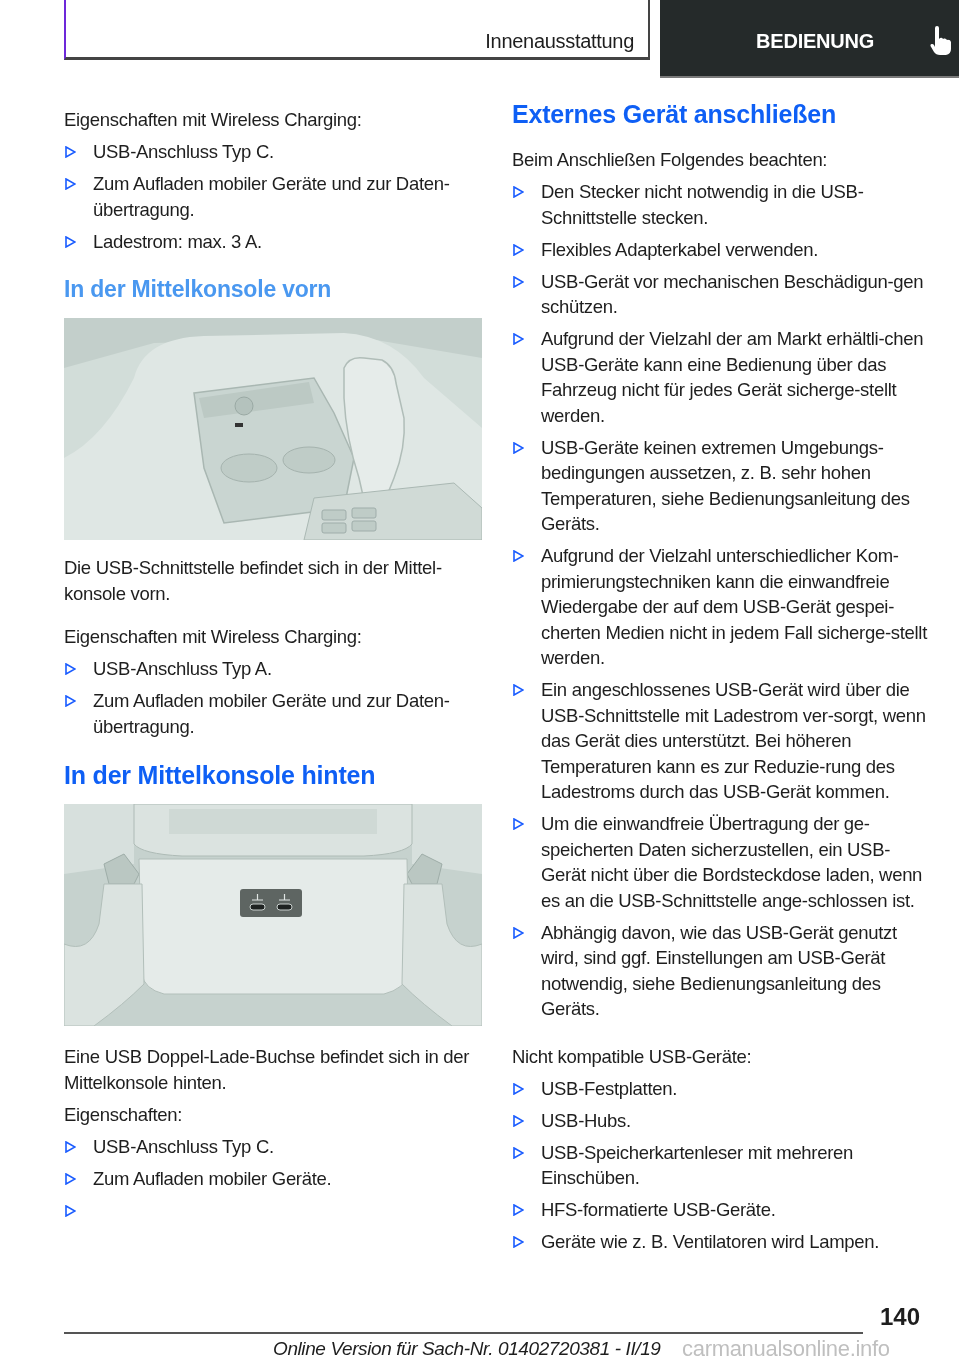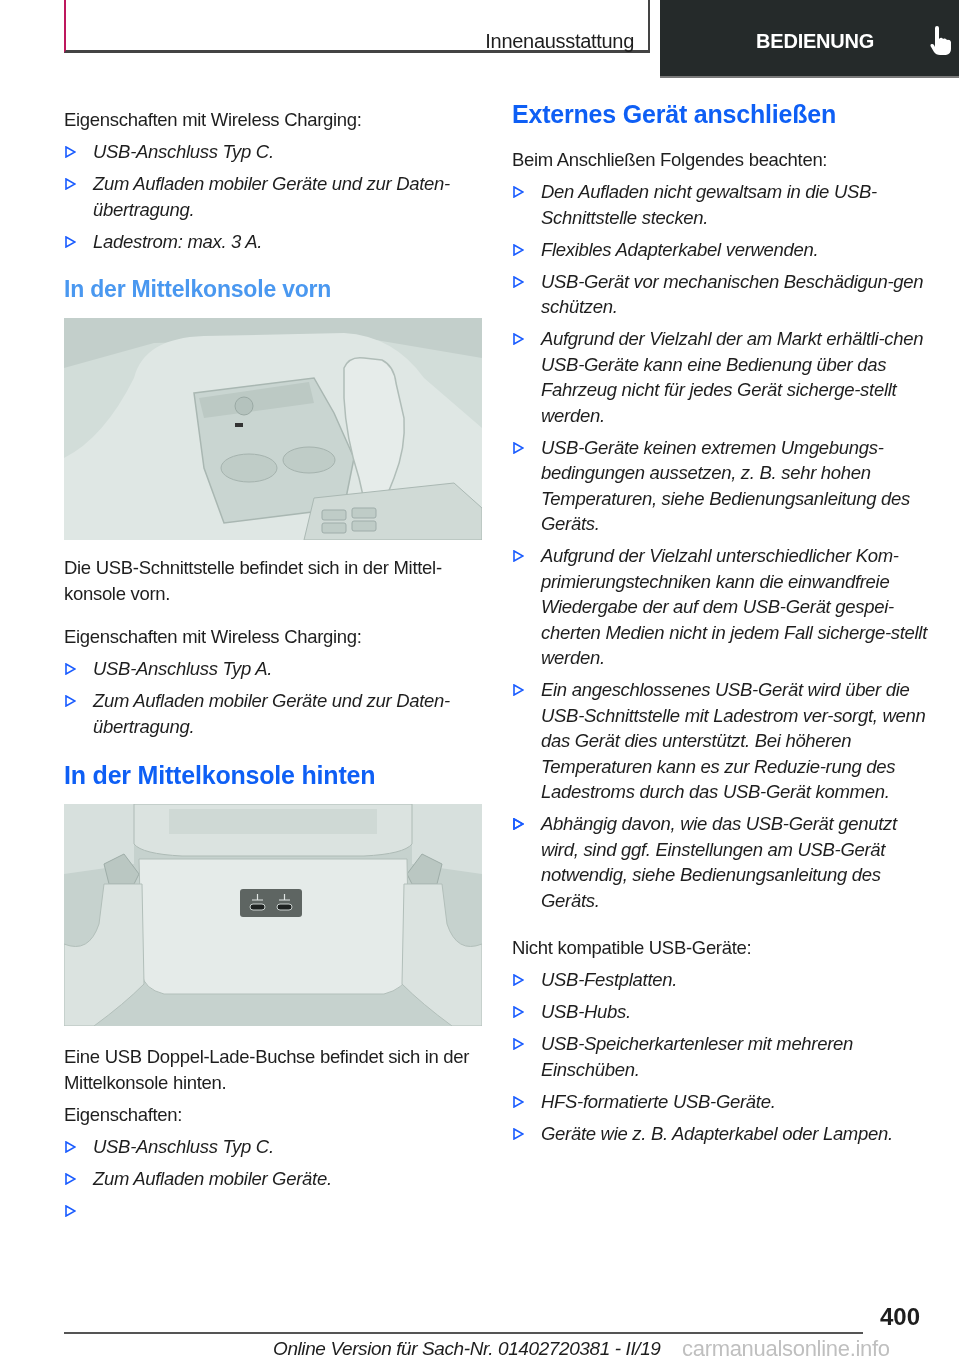--- a/index.html
+++ b/index.html
@@ -1,22 +1,22 @@
 <!DOCTYPE html>
 <html><head>
   <meta charset="utf-8">
   <style>
     * { box-sizing: border-box; margin: 0; padding: 0; }
     html, body { width: 960px; height: 1362px; background: #ffffff; overflow: hidden; }
     body { position: relative; font-family: "Liberation Sans", sans-serif; color: #1a1a1a; }
 
     
     .hdr-tab {
-      position: absolute; left: 64px; top: 0; width: 586px; height: 53px;
-      border-left: 2px solid #be185d; border-right: 2px solid #444; border-bottom: 3px solid #444;
+      position: absolute; left: 64px; top: 0; width: 586px; height: 60px;
+      border-left: 2px solid #6d28d9; border-right: 2px solid #444; border-bottom: 3px solid #444;
       background: #fff;
     }
     .hdr-tab-label {
       position: absolute; right: 14px; top: 30px; font-size: 20px; color: #1e1e1e;
       letter-spacing: -0.3px;
     }
     .hdr-section {
       position: absolute; left: 660px; top: 0; width: 299px; height: 78px;
       background: #252a2a; border-bottom: 2px solid #7a7a7a;
     }
@@ -29,21 +29,21 @@
     
     .col { position: absolute; top: 100px; }
     .col-left { left: 64px; width: 418px; }
     .col-right { left: 512px; width: 420px; }
 
     p.txt { font-size: 18.5px; line-height: 25.5px; letter-spacing: -0.3px; color: #1e1e1e; }
     .h2-light { font-size: 23px; font-weight: bold; color: #4a98f0; letter-spacing: -0.2px; }
     .h2-strong { font-size: 25px; font-weight: bold; color: #0e5ff5; letter-spacing: -0.2px; }
 
     ul.blist { list-style: none; }
-    ul.blist li { position: relative; padding-left: 29px; font-size: 18.5px; line-height: 25.5px; letter-spacing: -0.3px; color: #1e1e1e; margin-top: 6.5px; font-style: italic; }
+    ul.blist li { position: relative; padding-left: 29px; font-size: 18.5px; line-height: 25.5px; letter-spacing: -0.3px; color: #1e1e1e; margin-top: 6.5px; }
     ul.blist li .bullet {
       position: absolute; left: 1px; top: 7px; width: 11px; height: 12px;
     }
 
     .figure { position: relative; width: 418px; height: 222px; background: #cfdad6; overflow: hidden; }
 
     
     .page-num { position: absolute; left: 880px; top: 1303px; font-size: 24px; font-weight: bold; color: #1e1e1e; }
     .footer-rule { position: absolute; left: 64px; top: 1332px; width: 799px; height: 2px; background: #555; }
     .footer-text { position: absolute; left: 273px; top: 1338px; font-size: 19px; color: #1e1e1e; letter-spacing: -0.4px; font-style: italic; }
@@ -169,62 +169,62 @@
     </li>
   </ul>
 </div>
 
 <div class="col col-right">
   <h2 class="h2-strong">Externes Gerät anschließen</h2>
   <p class="txt" style="margin-top:18px;">Beim Anschließen Folgendes beachten:</p>
   <ul class="blist">
     <li><svg class="bullet" viewBox="0 0 11 12">
           <path d="M1 1 L10 6 L1 11 Z" fill="none" stroke="#1a5cff" stroke-width="1.6"></path>
-        </svg><span>Den Aufladen nicht gewaltsam in die USB-Schnittstelle stecken.</span></li>
+        </svg><span>Den Stecker nicht notwendig in die USB-Schnittstelle stecken.</span></li>
     <li><svg class="bullet" viewBox="0 0 11 12">
           <path d="M1 1 L10 6 L1 11 Z" fill="none" stroke="#1a5cff" stroke-width="1.6"></path>
         </svg><span>Flexibles Adapterkabel verwenden.</span></li>
     <li><svg class="bullet" viewBox="0 0 11 12">
           <path d="M1 1 L10 6 L1 11 Z" fill="none" stroke="#1a5cff" stroke-width="1.6"></path>
         </svg><span>USB-Gerät vor mechanischen Beschädigun-gen schützen.</span></li>
     <li><svg class="bullet" viewBox="0 0 11 12">
           <path d="M1 1 L10 6 L1 11 Z" fill="none" stroke="#1a5cff" stroke-width="1.6"></path>
         </svg><span>Aufgrund der Vielzahl der am Markt erhältli-chen USB-Geräte kann eine Bedienung über das Fahrzeug nicht für jedes Gerät sicherge-stellt werden.</span></li>
     <li><svg class="bullet" viewBox="0 0 11 12">
           <path d="M1 1 L10 6 L1 11 Z" fill="none" stroke="#1a5cff" stroke-width="1.6"></path>
         </svg><span>USB-Geräte keinen extremen Umgebungs-bedingungen aussetzen, z. B. sehr hohen Temperaturen, siehe Bedienungsanleitung des Geräts.</span></li>
     <li><svg class="bullet" viewBox="0 0 11 12">
           <path d="M1 1 L10 6 L1 11 Z" fill="none" stroke="#1a5cff" stroke-width="1.6"></path>
         </svg><span>Aufgrund der Vielzahl unterschiedlicher Kom-primierungstechniken kann die einwandfreie Wiedergabe der auf dem USB-Gerät gespei-cherten Medien nicht in jedem Fall sicherge-stellt werden.</span></li>
     <li><svg class="bullet" viewBox="0 0 11 12">
           <path d="M1 1 L10 6 L1 11 Z" fill="none" stroke="#1a5cff" stroke-width="1.6"></path>
         </svg><span>Ein angeschlossenes USB-Gerät wird über die USB-Schnittstelle mit Ladestrom ver-sorgt, wenn das Gerät dies unterstützt. Bei höheren Temperaturen kann es zur Reduzie-rung des Ladestroms durch das USB-Gerät kommen.</span></li>
     <li><svg class="bullet" viewBox="0 0 11 12">
           <path d="M1 1 L10 6 L1 11 Z" fill="none" stroke="#1a5cff" stroke-width="1.6"></path>
-        </svg></li>
+        </svg><span>Um die einwandfreie Übertragung der ge-speicherten Daten sicherzustellen, ein USB-Gerät nicht über die Bordsteckdose laden, wenn es an die USB-Schnittstelle ange-schlossen ist.</span></li>
     <li><svg class="bullet" viewBox="0 0 11 12">
           <path d="M1 1 L10 6 L1 11 Z" fill="none" stroke="#1a5cff" stroke-width="1.6"></path>
         </svg><span>Abhängig davon, wie das USB-Gerät genutzt wird, sind ggf. Einstellungen am USB-Gerät notwendig, siehe Bedienungsanleitung des Geräts.</span></li>
   </ul>
   <p class="txt" style="margin-top:22px;">Nicht kompatible USB-Geräte:</p>
   <ul class="blist">
     <li><svg class="bullet" viewBox="0 0 11 12">
           <path d="M1 1 L10 6 L1 11 Z" fill="none" stroke="#1a5cff" stroke-width="1.6"></path>
         </svg><span>USB-Festplatten.</span></li>
     <li><svg class="bullet" viewBox="0 0 11 12">
           <path d="M1 1 L10 6 L1 11 Z" fill="none" stroke="#1a5cff" stroke-width="1.6"></path>
         </svg><span>USB-Hubs.</span></li>
     <li><svg class="bullet" viewBox="0 0 11 12">
           <path d="M1 1 L10 6 L1 11 Z" fill="none" stroke="#1a5cff" stroke-width="1.6"></path>
         </svg><span>USB-Speicherkartenleser mit mehreren Einschüben.</span></li>
     <li><svg class="bullet" viewBox="0 0 11 12">
           <path d="M1 1 L10 6 L1 11 Z" fill="none" stroke="#1a5cff" stroke-width="1.6"></path>
         </svg><span>HFS-formatierte USB-Geräte.</span></li>
     <li><svg class="bullet" viewBox="0 0 11 12">
           <path d="M1 1 L10 6 L1 11 Z" fill="none" stroke="#1a5cff" stroke-width="1.6"></path>
-        </svg><span>Geräte wie z. B. Adapterkabel oder Lampen.</span></li>
-  </ul>
-</div>
-
-<div class="page-num">400</div>
+        </svg><span>Geräte wie z. B. Ventilatoren wird Lampen.</span></li>
+  </ul>
+</div>
+
+<div class="page-num">140</div>
 <div class="footer-rule"></div>
 <div class="footer-text">Online Version für Sach-Nr. 01402720381 - II/19</div>
 <div class="watermark">carmanualsonline.info</div>
 
 </body></html>

